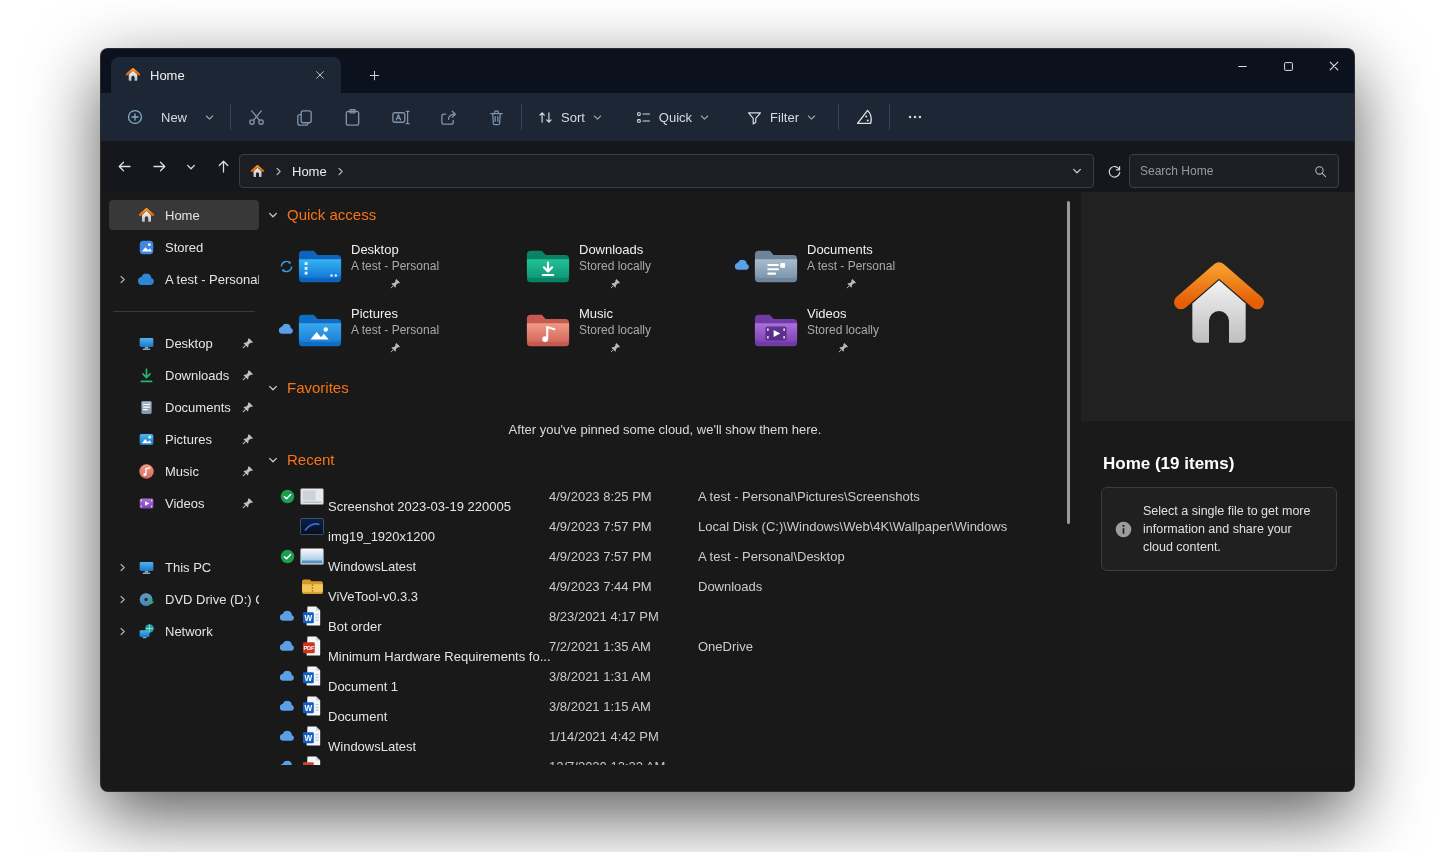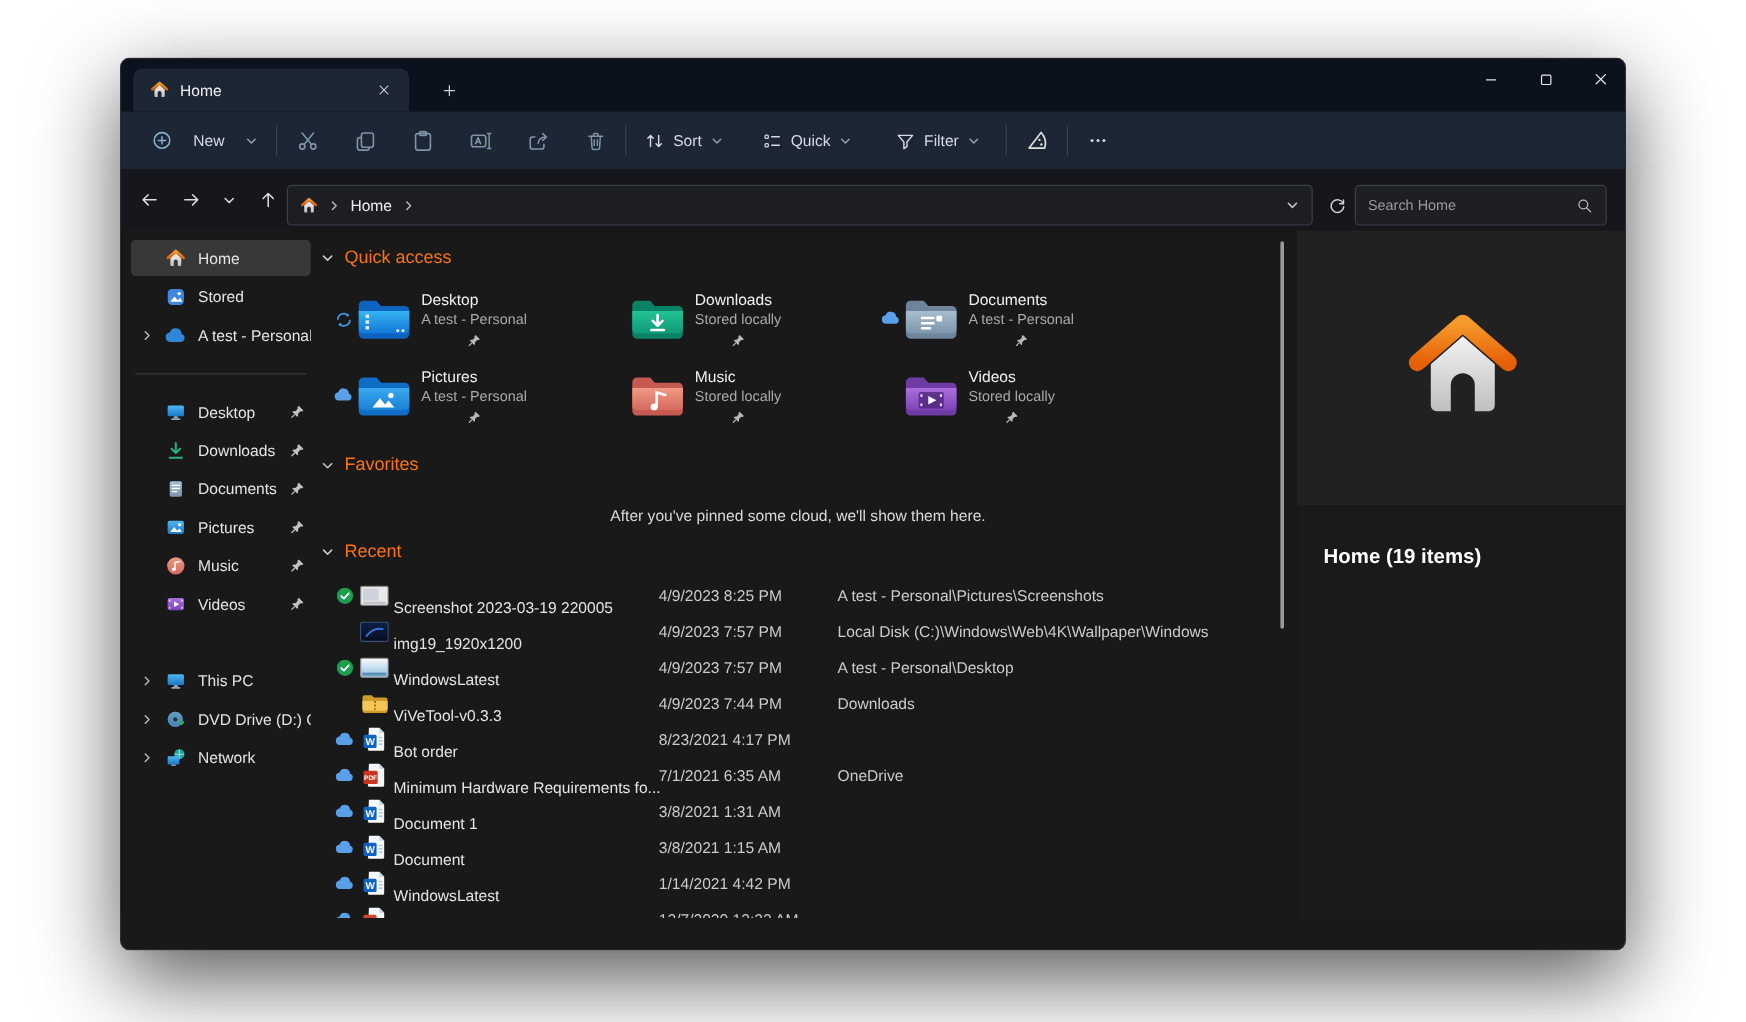--- a/index.html
+++ b/index.html
@@ -989,21 +989,21 @@
           <svg width="16" height="12" viewBox="0 0 20 14">
             <use href="#s-cloud"></use>
           </svg>
         </span>
       <span class="rfic">
           <svg width="20" height="22" viewBox="0 0 22 24">
             <use href="#s-pdf"></use>
           </svg>
         </span>
       <span class="rname">Minimum Hardware Requirements fo...</span>
-      <span class="rdate">7/1/2021 6:35 AM</span>
+      <span class="rdate">7/2/2021 1:35 AM</span>
       <span class="rloc">OneDrive</span>
     </div>
     <div class="rrow" style="top:469px">
       <span class="rstat" style="color:#5aa0e8">
           <svg width="16" height="12" viewBox="0 0 20 14">
             <use href="#s-cloud"></use>
           </svg>
         </span>
       <span class="rfic">
           <svg width="20" height="22" viewBox="0 0 22 24">
@@ -1062,17 +1062,25 @@
 
     <div class="vscroll"></div>
 
     <div class="dpane">
       <div class="dpane-top">
         <svg width="104" height="100" viewBox="0 0 24 24" style="position:absolute;left:86px;top:64px;">
             <use href="#s-homec"></use>
           </svg>
       </div>
       <div class="dpane-title">Home (19 items)</div>
+      <div class="dcard">
+        <span class="ico">
+            <svg width="19" height="19" viewBox="0 0 20 20">
+              <use href="#s-info"></use>
+            </svg>
+          </span>
+        <span class="dmsg">Select a single file to get more information and share your cloud content.</span>
+      </div>
     </div>
   </div>
 
 
 </div>
 
 </body></html>

